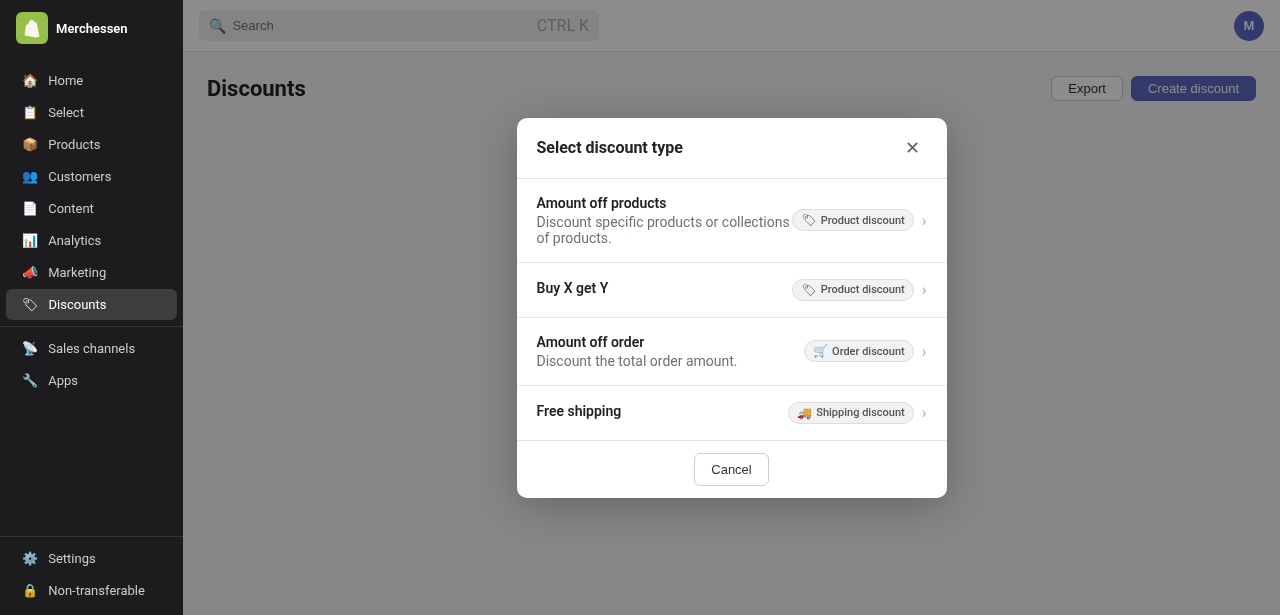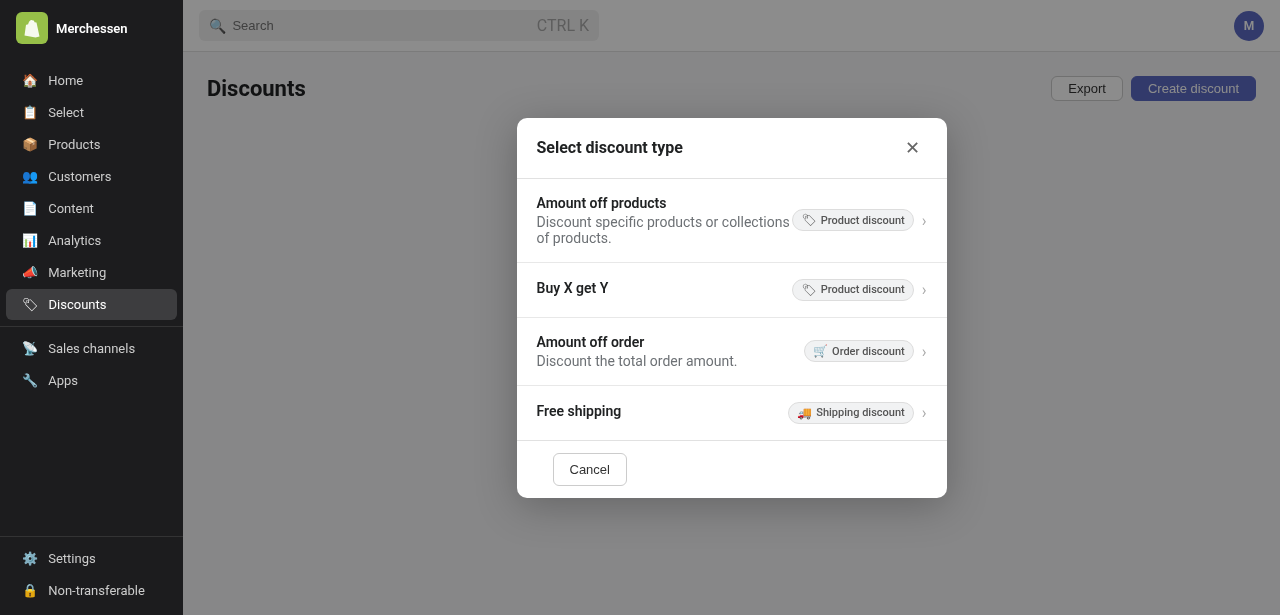--- a/index.html
+++ b/index.html
@@ -215,21 +215,21 @@
       font-size: 12px;
     }
     .chevron-right {
       color: #aaa;
       font-size: 16px;
     }
     .modal-footer {
       padding: 12px 36px;
       border-top: 1px solid #e1e1e1;
       display: flex;
-      justify-content: flex-start;
+      justify-content: center;
     }
     .btn-cancel {
       padding: 8px 16px;
       border-radius: 6px;
       font-size: 13px;
       font-weight: 500;
       cursor: pointer;
       border: 1px solid #ccc;
       background: #fff;
       color: #333;

